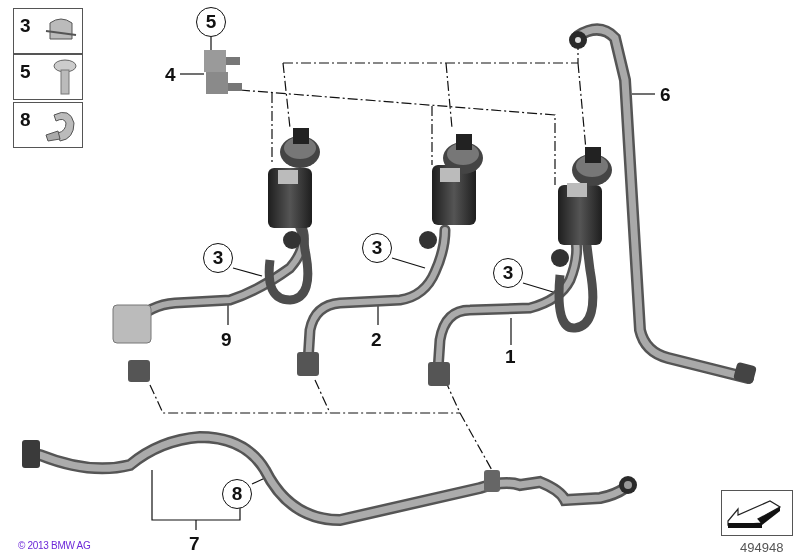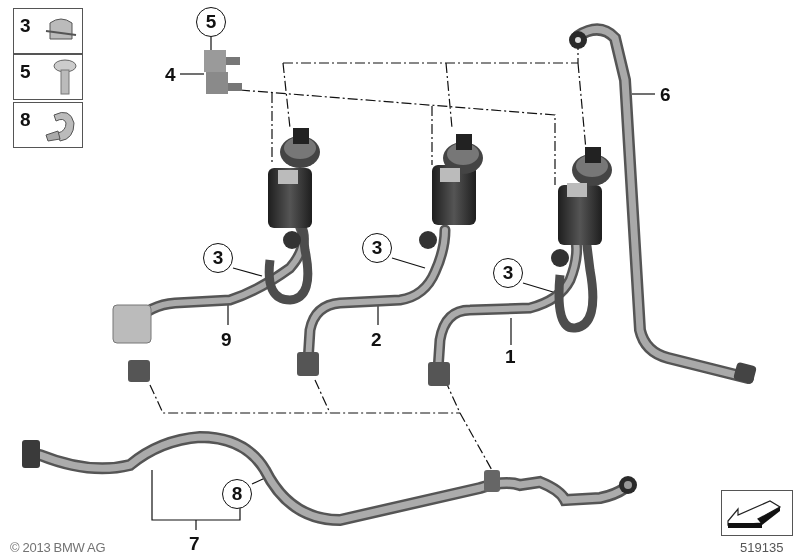--- a/index.html
+++ b/index.html
@@ -2,21 +2,21 @@
 <html><head>
 <meta charset="utf-8">
 <style>
   html, body { margin:0; padding:0; background:#ffffff; }
   body { width:800px; height:560px; position:relative; overflow:hidden; font-family:"Liberation Sans", sans-serif; }
   #stage { position:absolute; left:0; top:0; width:800px; height:560px; }
   .legend-box { position:absolute; left:13px; border:1px solid #555; background:#fff; width:70px; height:46px; box-sizing:border-box; }
   .legend-num { position:absolute; left:6px; top:6px; font-weight:bold; font-size:19px; color:#111; }
   .callout-circle { position:absolute; width:30px; height:30px; border:1.5px solid #111; border-radius:50%; background:#fff; box-sizing:border-box; display:flex; align-items:center; justify-content:center; font-weight:bold; font-size:19px; color:#111; }
   .callout-plain { position:absolute; font-weight:bold; font-size:19px; color:#111; }
-  .copyright { position:absolute; left:10px; top:540px; font-size:13px; color:#737373; letter-spacing:-0.3px; }
+  .copyright { position:absolute; left:18px; top:540px; font-size:10px; color:#6d28d9; letter-spacing:-0.3px; }
   .diagram-id { position:absolute; left:740px; top:540px; font-size:13px; color:#555; }
   .nav-arrow-box { position:absolute; left:721px; top:490px; width:72px; height:46px; border:1px solid #555; box-sizing:border-box; background:#fff; }
 </style>
 </head>
 <body>
 
 <div id="stage">
 
   <svg width="800" height="560" viewBox="0 0 800 560" style="position:absolute;left:0;top:0;">
     <defs>
@@ -159,14 +159,14 @@
 
   <div class="copyright">© 2013 BMW AG</div>
 
   <div class="nav-arrow-box">
     <svg width="70" height="44" viewBox="0 0 70 44">
       <path d="M6,30 L16,18 L16,24 L48,10 L58,16 L36,28 L40,32 L6,34 Z" fill="#fff" stroke="#222" stroke-width="1.2"></path>
       <path d="M36,28 L58,16 L58,20 L40,34 Z" fill="#111"></path>
       <rect x="6" y="32" width="34" height="5" fill="#111"></rect>
     </svg>
   </div>
-  <div class="diagram-id">519135</div>
+  <div class="diagram-id">494948</div>
 </div>
 
 </body></html>

